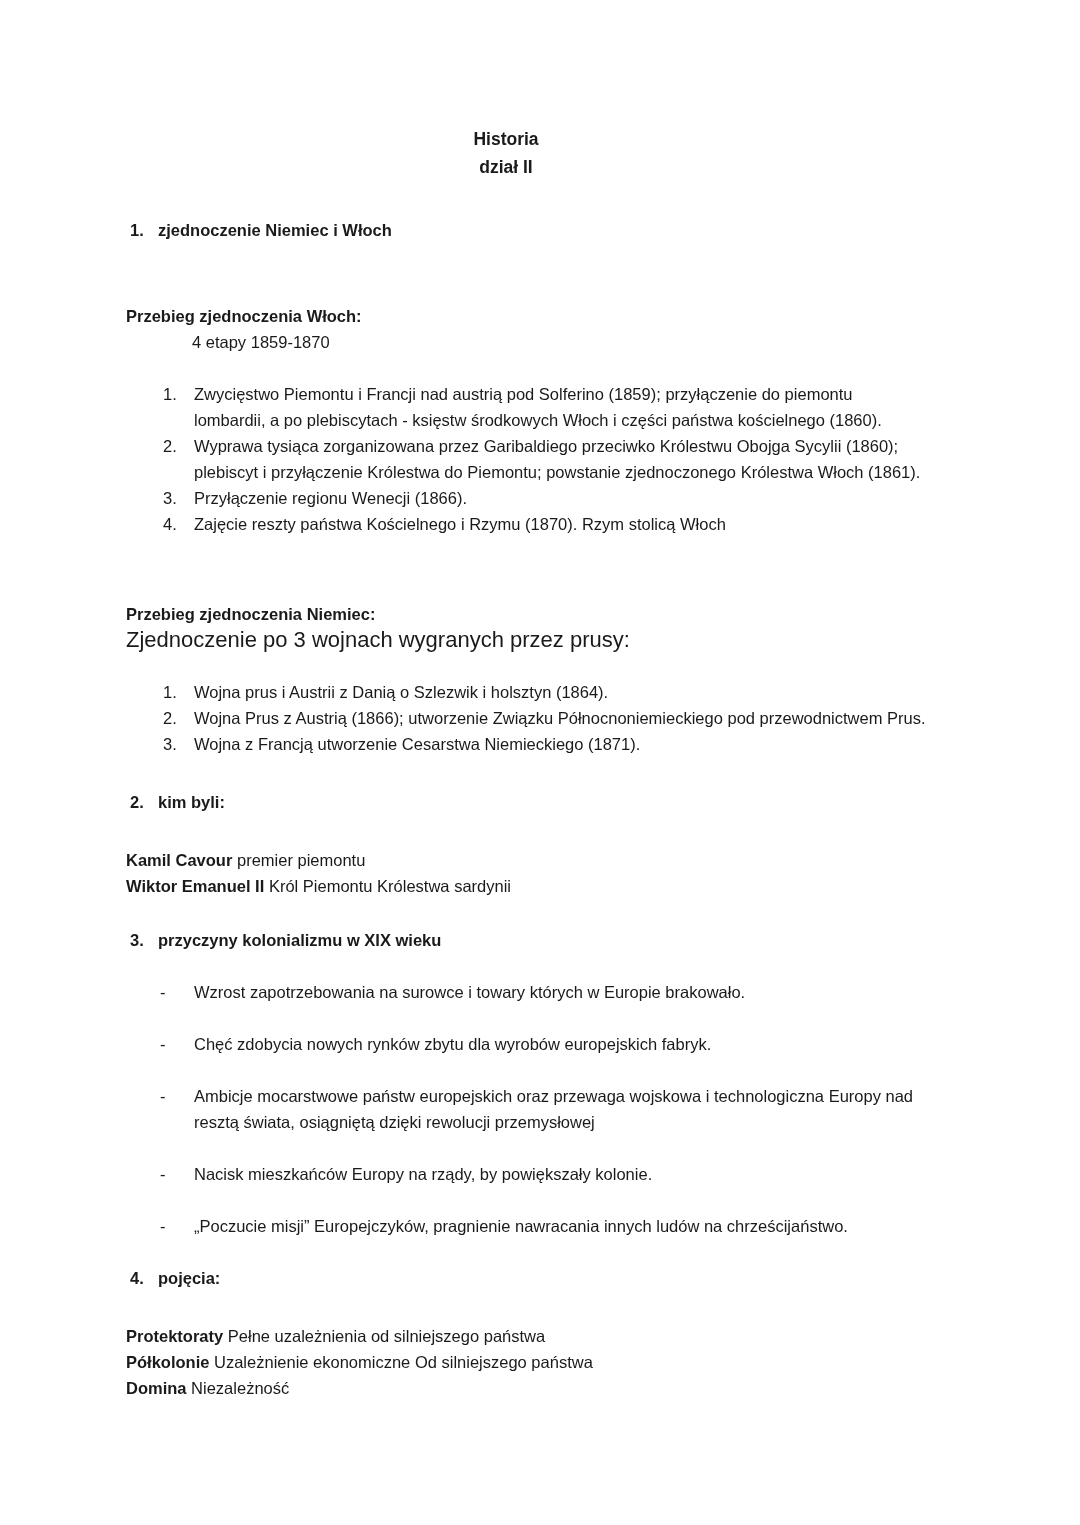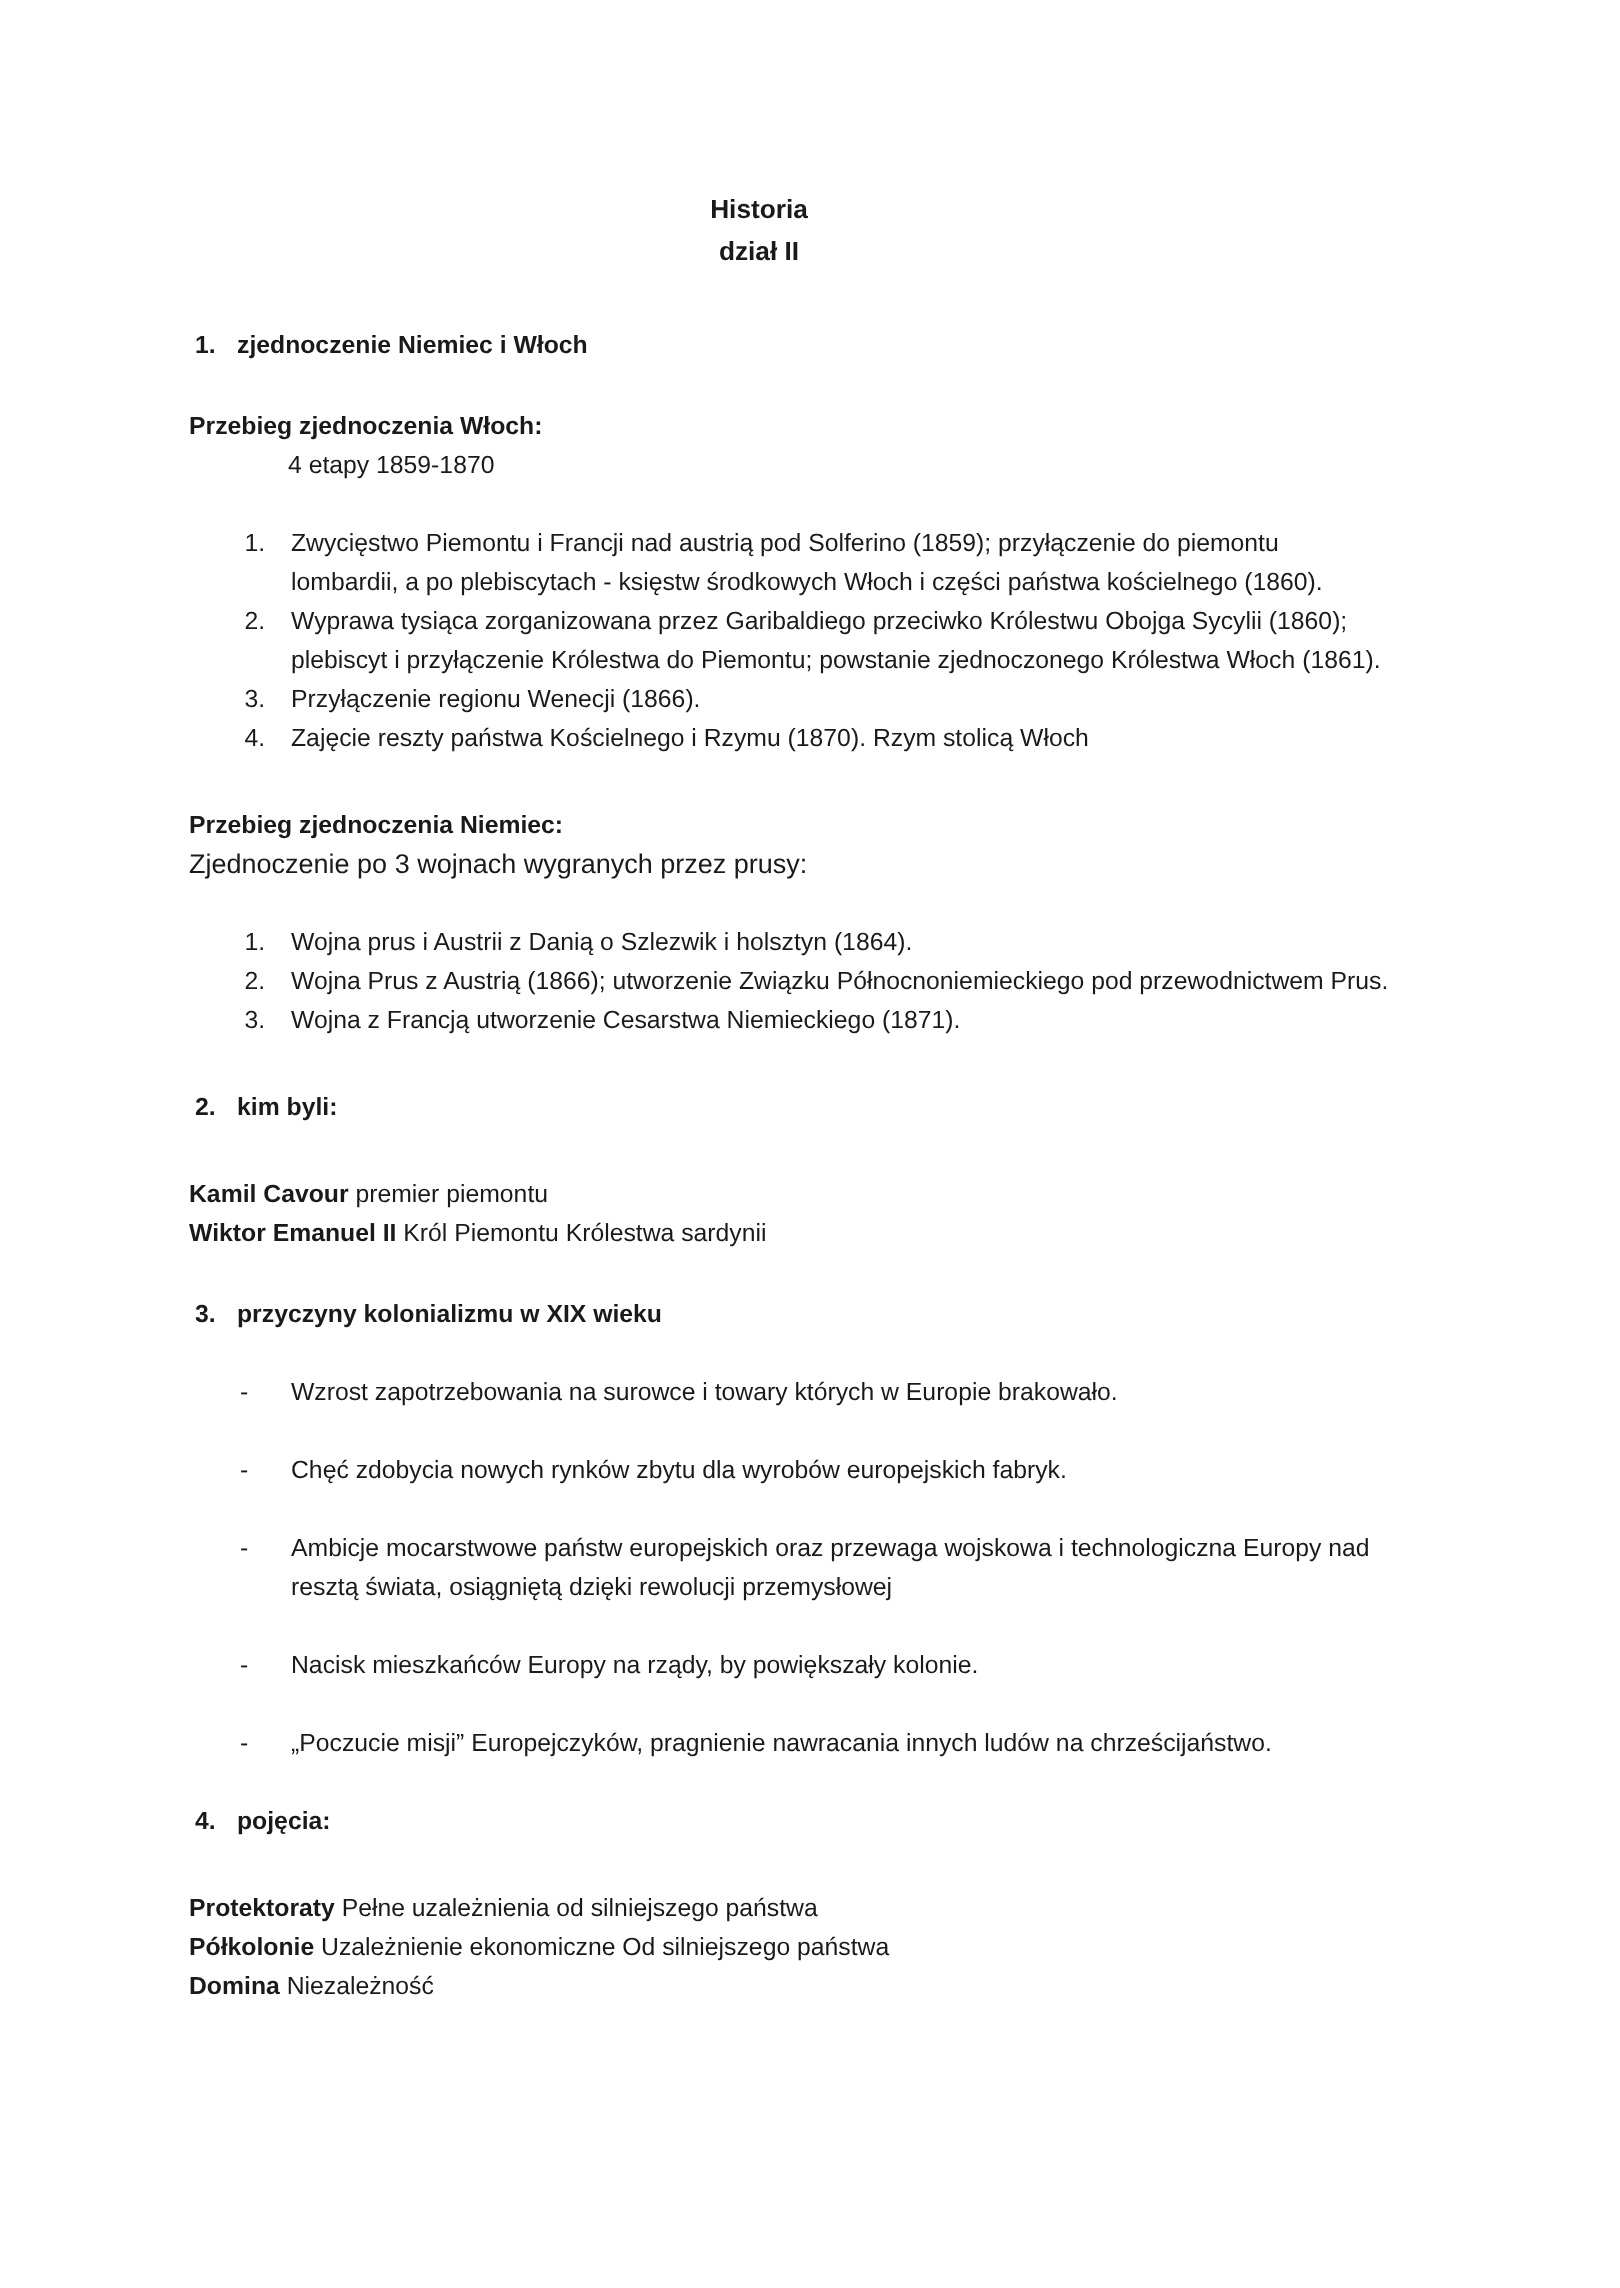--- a/index.html
+++ b/index.html
@@ -60,24 +60,25 @@
     box-sizing: border-box;
   }
   .top-item .txt { flex: 1 1 auto; }
 
   
   .sub-head {
     font-weight: bold;
     font-size: 16.5px;
     line-height: 26px;
     white-space: pre-wrap;
+    margin-top: 32px;
   }
 
   .plain {
-    font-size: 18px;
+    font-size: 22px;
     line-height: 26px;
   }
 
   .indent-line {
     padding-left: 66px;
     font-size: 16.5px;
     line-height: 26px;
   }
 
   

